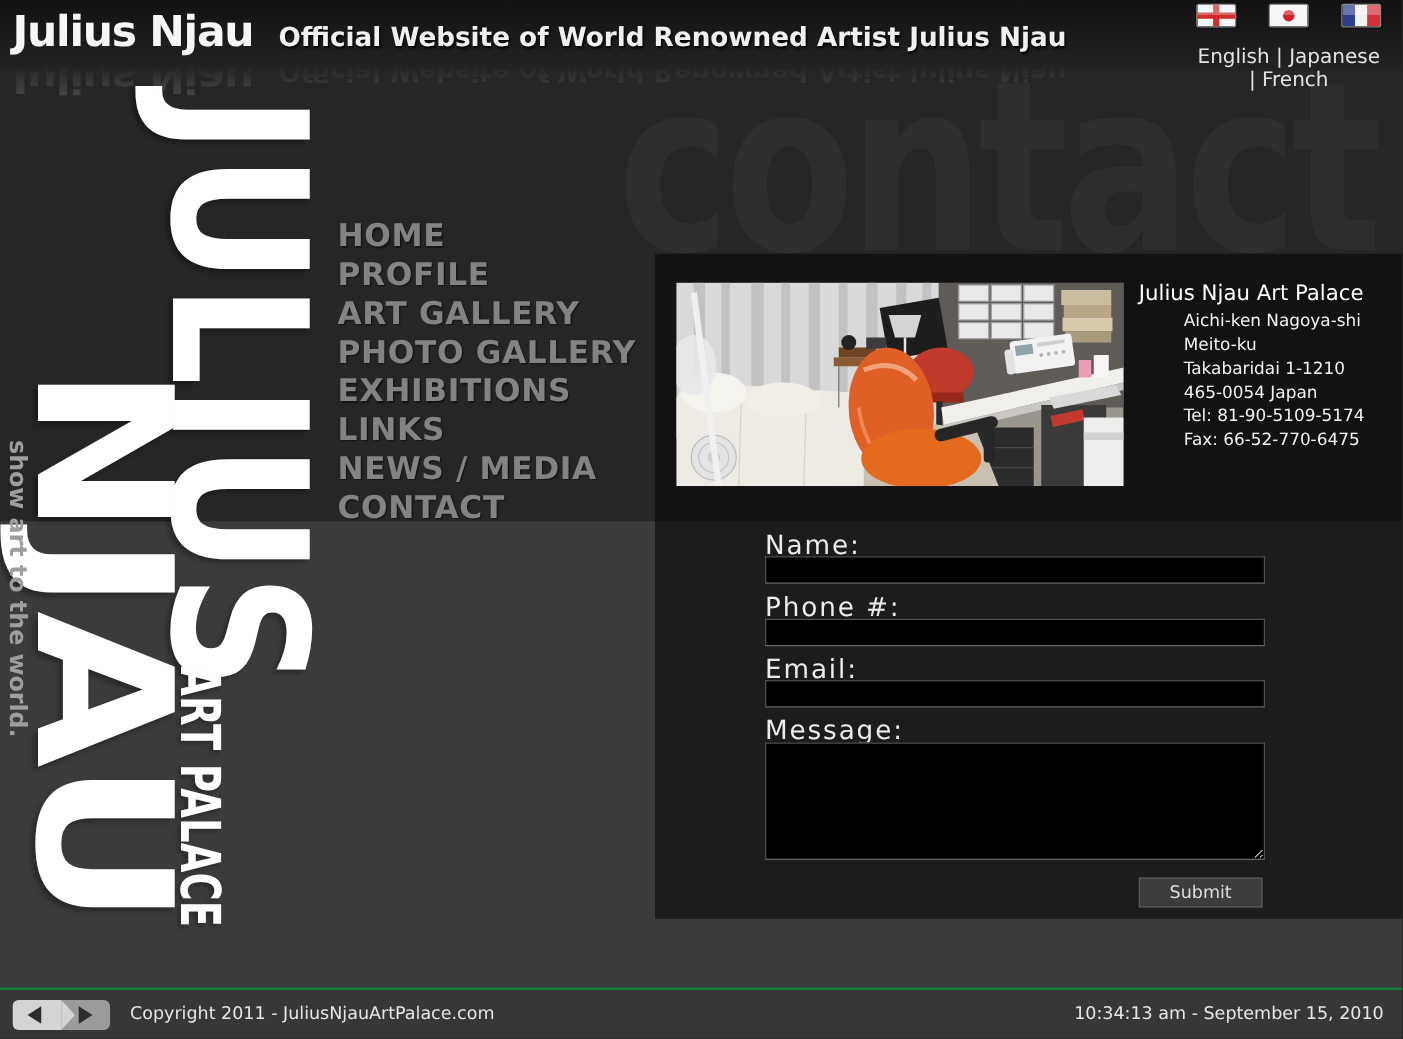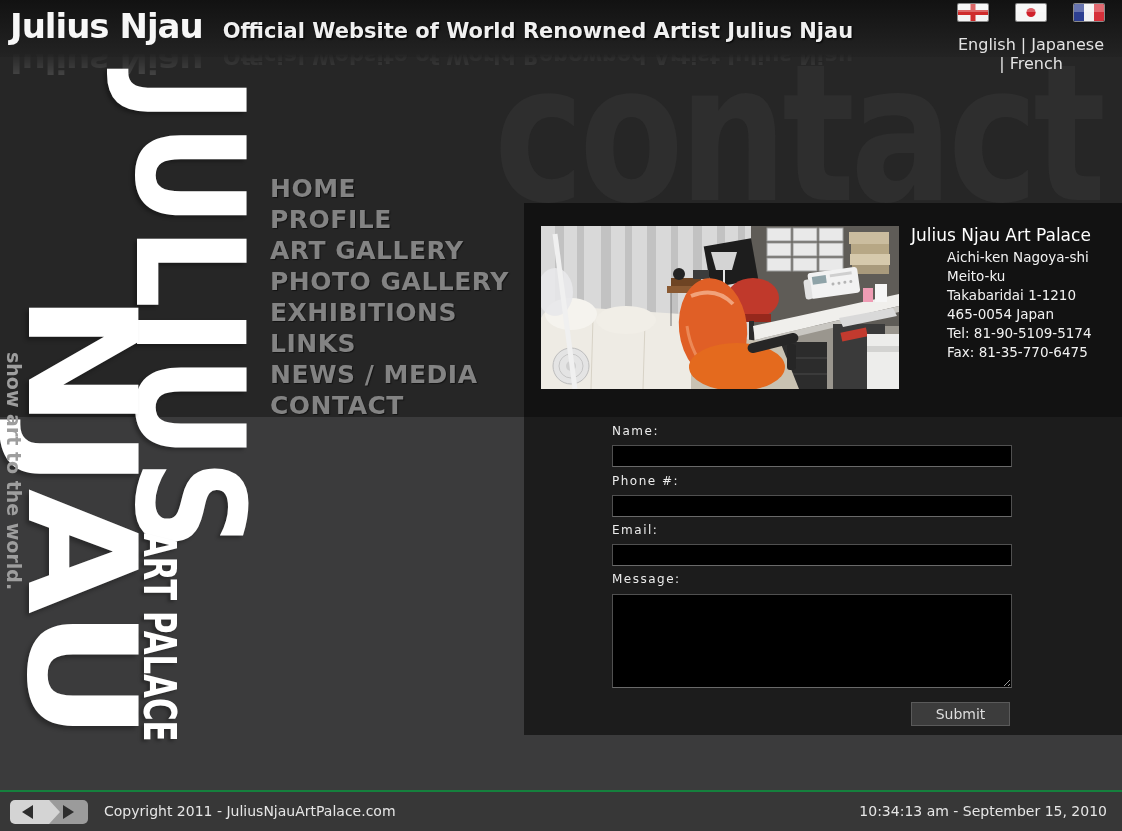--- a/index.html
+++ b/index.html
@@ -72,21 +72,21 @@
     position: absolute; left: 524px; top: 203px; width: 674px; height: 532px;
     background: rgba(0,0,0,.52); z-index: 2; padding-left: 24px;
   }
   .photo { position: absolute; left: 17px; top: 23px; width: 358px; height: 163px; overflow: hidden; }
   .photo svg { display: block; width: 100%; height: 100%; }
   .address { position: absolute; left: 387px; top: 22px; width: 196px; color: #fff; }
   .address-title { font-size: 17px; margin: 0 0 3px 0; font-weight: normal; }
   .address-line { font-size: 13.5px; line-height: 19px; color: #f2f2f2; margin-left: 36px; }
 
   .form-label {
-    position: absolute; left: 88px; font-size: 12px; color: #ececec;
+    position: absolute; left: 88px; font-size: 21px; color: #ececec;
     letter-spacing: 1.5px; white-space: nowrap;
   }
   .tb {
     position: absolute; left: 88px; width: 400px; height: 22px;
     background: #000; border: 1px solid #505050; border-bottom-color: #6a6a6a;
     color: #fff; font-family: inherit; font-size: 13px; padding: 2px 4px;
   }
   .ta { height: 94px; resize: both; }
   .submit-btn {
     position: absolute; left: 387px; top: 499px; width: 99px; height: 24px;
@@ -283,21 +283,21 @@
       </svg>
     </div>
 
     <div class="address">
       <h2 class="address-title">Julius Njau Art Palace</h2>
       <div class="address-line">Aichi-ken Nagoya-shi</div>
       <div class="address-line">Meito-ku</div>
       <div class="address-line">Takabaridai 1-1210</div>
       <div class="address-line">465-0054 Japan</div>
       <div class="address-line">Tel: 81-90-5109-5174</div>
-      <div class="address-line">Fax: 81-35-770-6475</div>
+      <div class="address-line">Fax: 66-52-770-6475</div>
     </div>
 
     <div class="form-label lbl-name">Name:</div>
     <input class="tb in-name" type="text" value="" style="">
 
     <div class="form-label lbl-phone">Phone #:</div>
     <input class="tb in-phone" type="text" value="" style="">
 
     <div class="form-label lbl-email">Email:</div>
     <input class="tb in-email" type="text" value="" style="">

